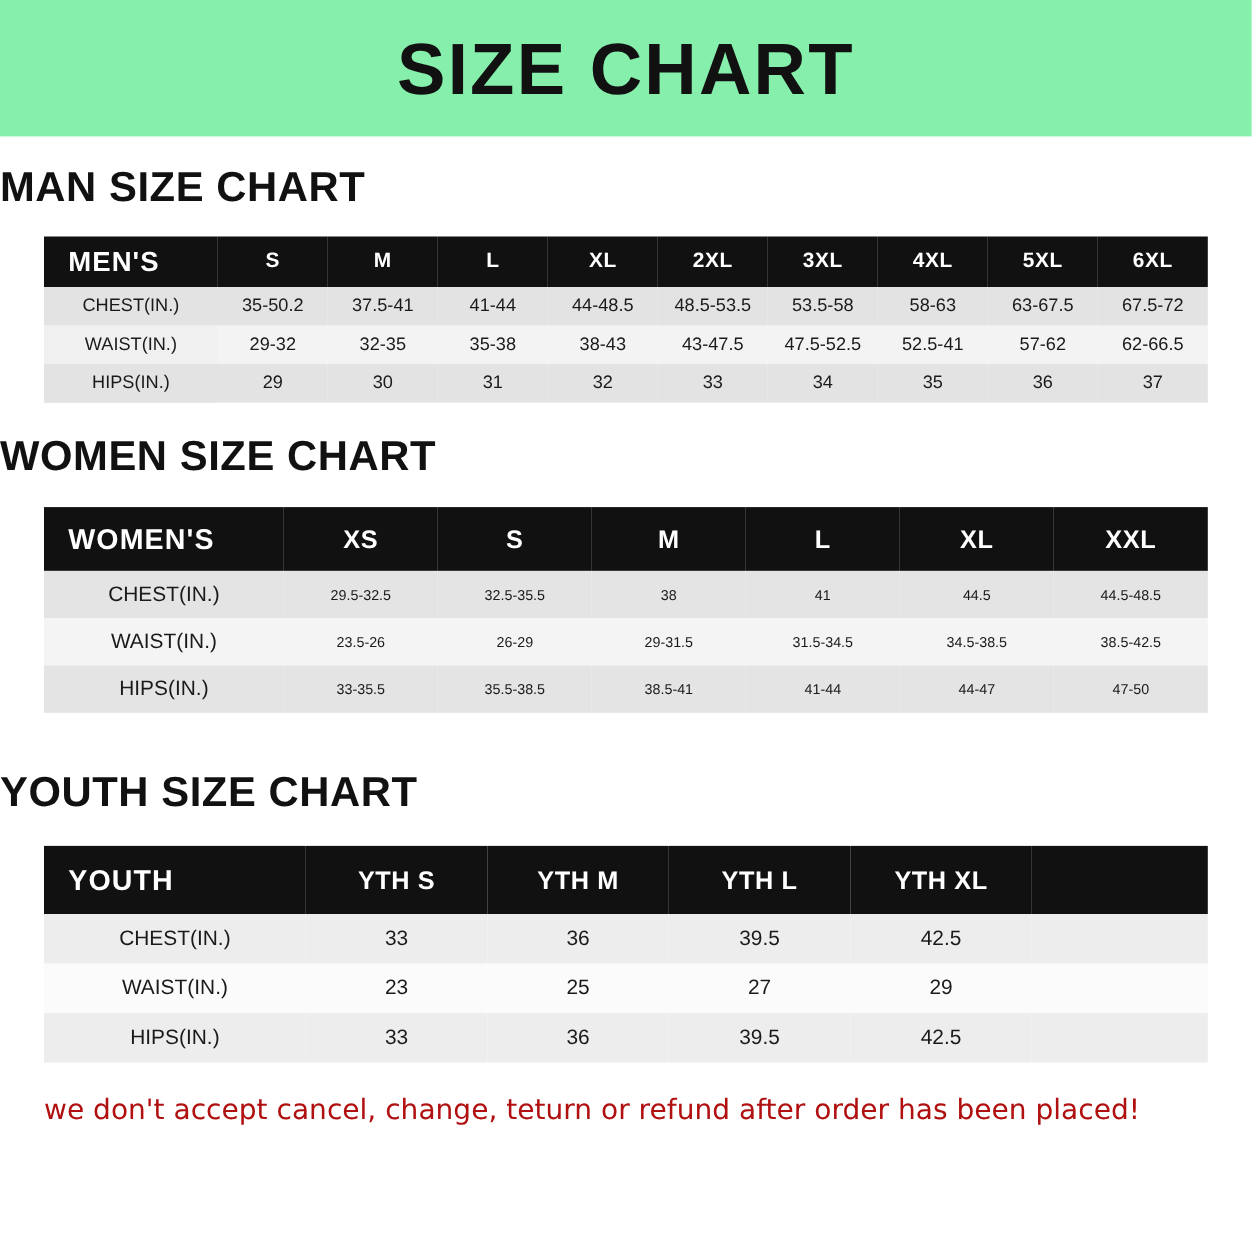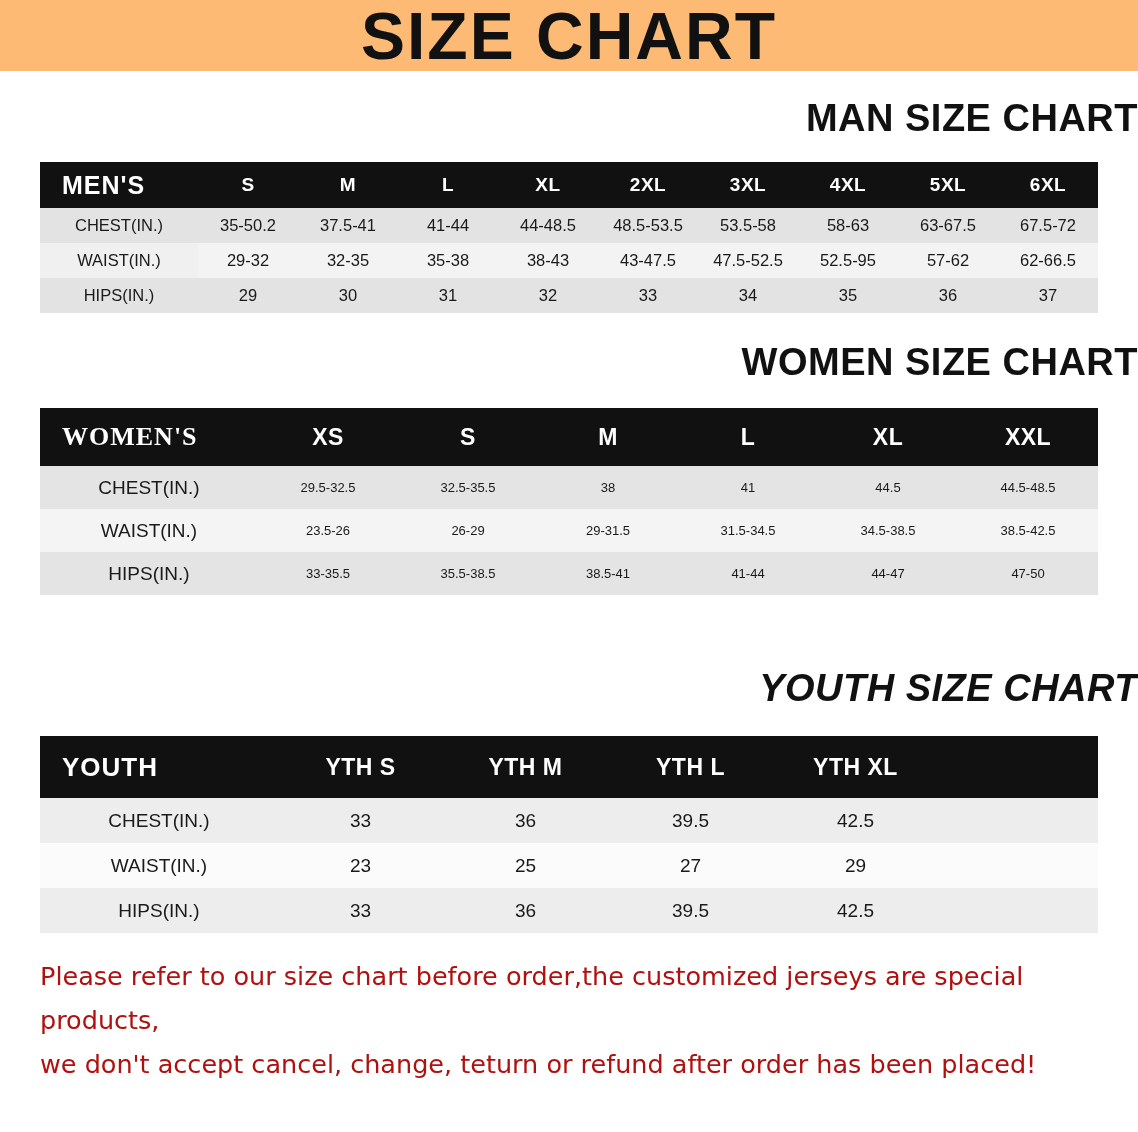--- a/index.html
+++ b/index.html
@@ -9,45 +9,45 @@
   }
   body {
     width: 1138px;
     height: 1132px;
     background: #ffffff;
     font-family: "Liberation Sans", sans-serif;
     overflow: hidden;
   }
   .banner {
     width: 100%;
-    height: 71px;
-    background: #fdba74;
+    height: 124px;
+    background: #86efac;
     display: flex;
     align-items: center;
     justify-content: center;
   }
   .banner-title {
     font-family: "Liberation Sans", sans-serif;
     font-weight: bold;
     font-size: 66px;
     letter-spacing: 2px;
     color: #111111;
     line-height: 1;
     text-align: center;
   }
   .section-title {
-    text-align: right;
+    text-align: left;
     font-weight: bold;
     color: #111111;
     font-size: 38px;
     letter-spacing: 0.5px;
   }
   .man-title { margin-top: 26px; margin-bottom: 22px; }
   .women-title { margin-top: 28px; margin-bottom: 24px; }
-  .youth-title { margin-top: 72px; margin-bottom: 26px; font-style: italic; }
+  .youth-title { margin-top: 52px; margin-bottom: 26px; }
 
   .table-wrap {
     width: 1058px;
     margin: 0 auto;
   }
   table {
     width: 100%;
     border-collapse: collapse;
     table-layout: fixed;
   }
@@ -154,21 +154,21 @@
         <td>67.5-72</td>
       </tr>
       <tr>
         <td class="rowlabel">WAIST(IN.)</td>
         <td>29-32</td>
         <td>32-35</td>
         <td>35-38</td>
         <td>38-43</td>
         <td>43-47.5</td>
         <td>47.5-52.5</td>
-        <td>52.5-95</td>
+        <td>52.5-41</td>
         <td>57-62</td>
         <td>62-66.5</td>
       </tr>
       <tr>
         <td class="rowlabel">HIPS(IN.)</td>
         <td>29</td>
         <td>30</td>
         <td>31</td>
         <td>32</td>
         <td>33</td>
@@ -179,21 +179,21 @@
       </tr>
     </tbody>
   </table>
 </div>
 
 <div class="section-title women-title">WOMEN SIZE CHART</div>
 <div class="table-wrap">
   <table class="women">
     <thead>
       <tr>
-        <th class="rowlabel" style="width:218px;font-family:Liberation Serif, serif;">WOMEN'S</th>
+        <th class="rowlabel" style="width:218px;">WOMEN'S</th>
         <th>XS</th>
         <th>S</th>
         <th>M</th>
         <th>L</th>
         <th>XL</th>
         <th>XXL</th>
       </tr>
     </thead>
     <tbody>
       <tr>
@@ -263,15 +263,14 @@
         <td>36</td>
         <td>39.5</td>
         <td>42.5</td>
         <td></td>
       </tr>
     </tbody>
   </table>
 </div>
 
 <div class="note">
-  <span>Please refer to our size chart before order,the customized jerseys are special products,</span>
   <span>we don't accept cancel, change, teturn or refund after order has been placed!</span>
 </div>
 
 </body></html>

